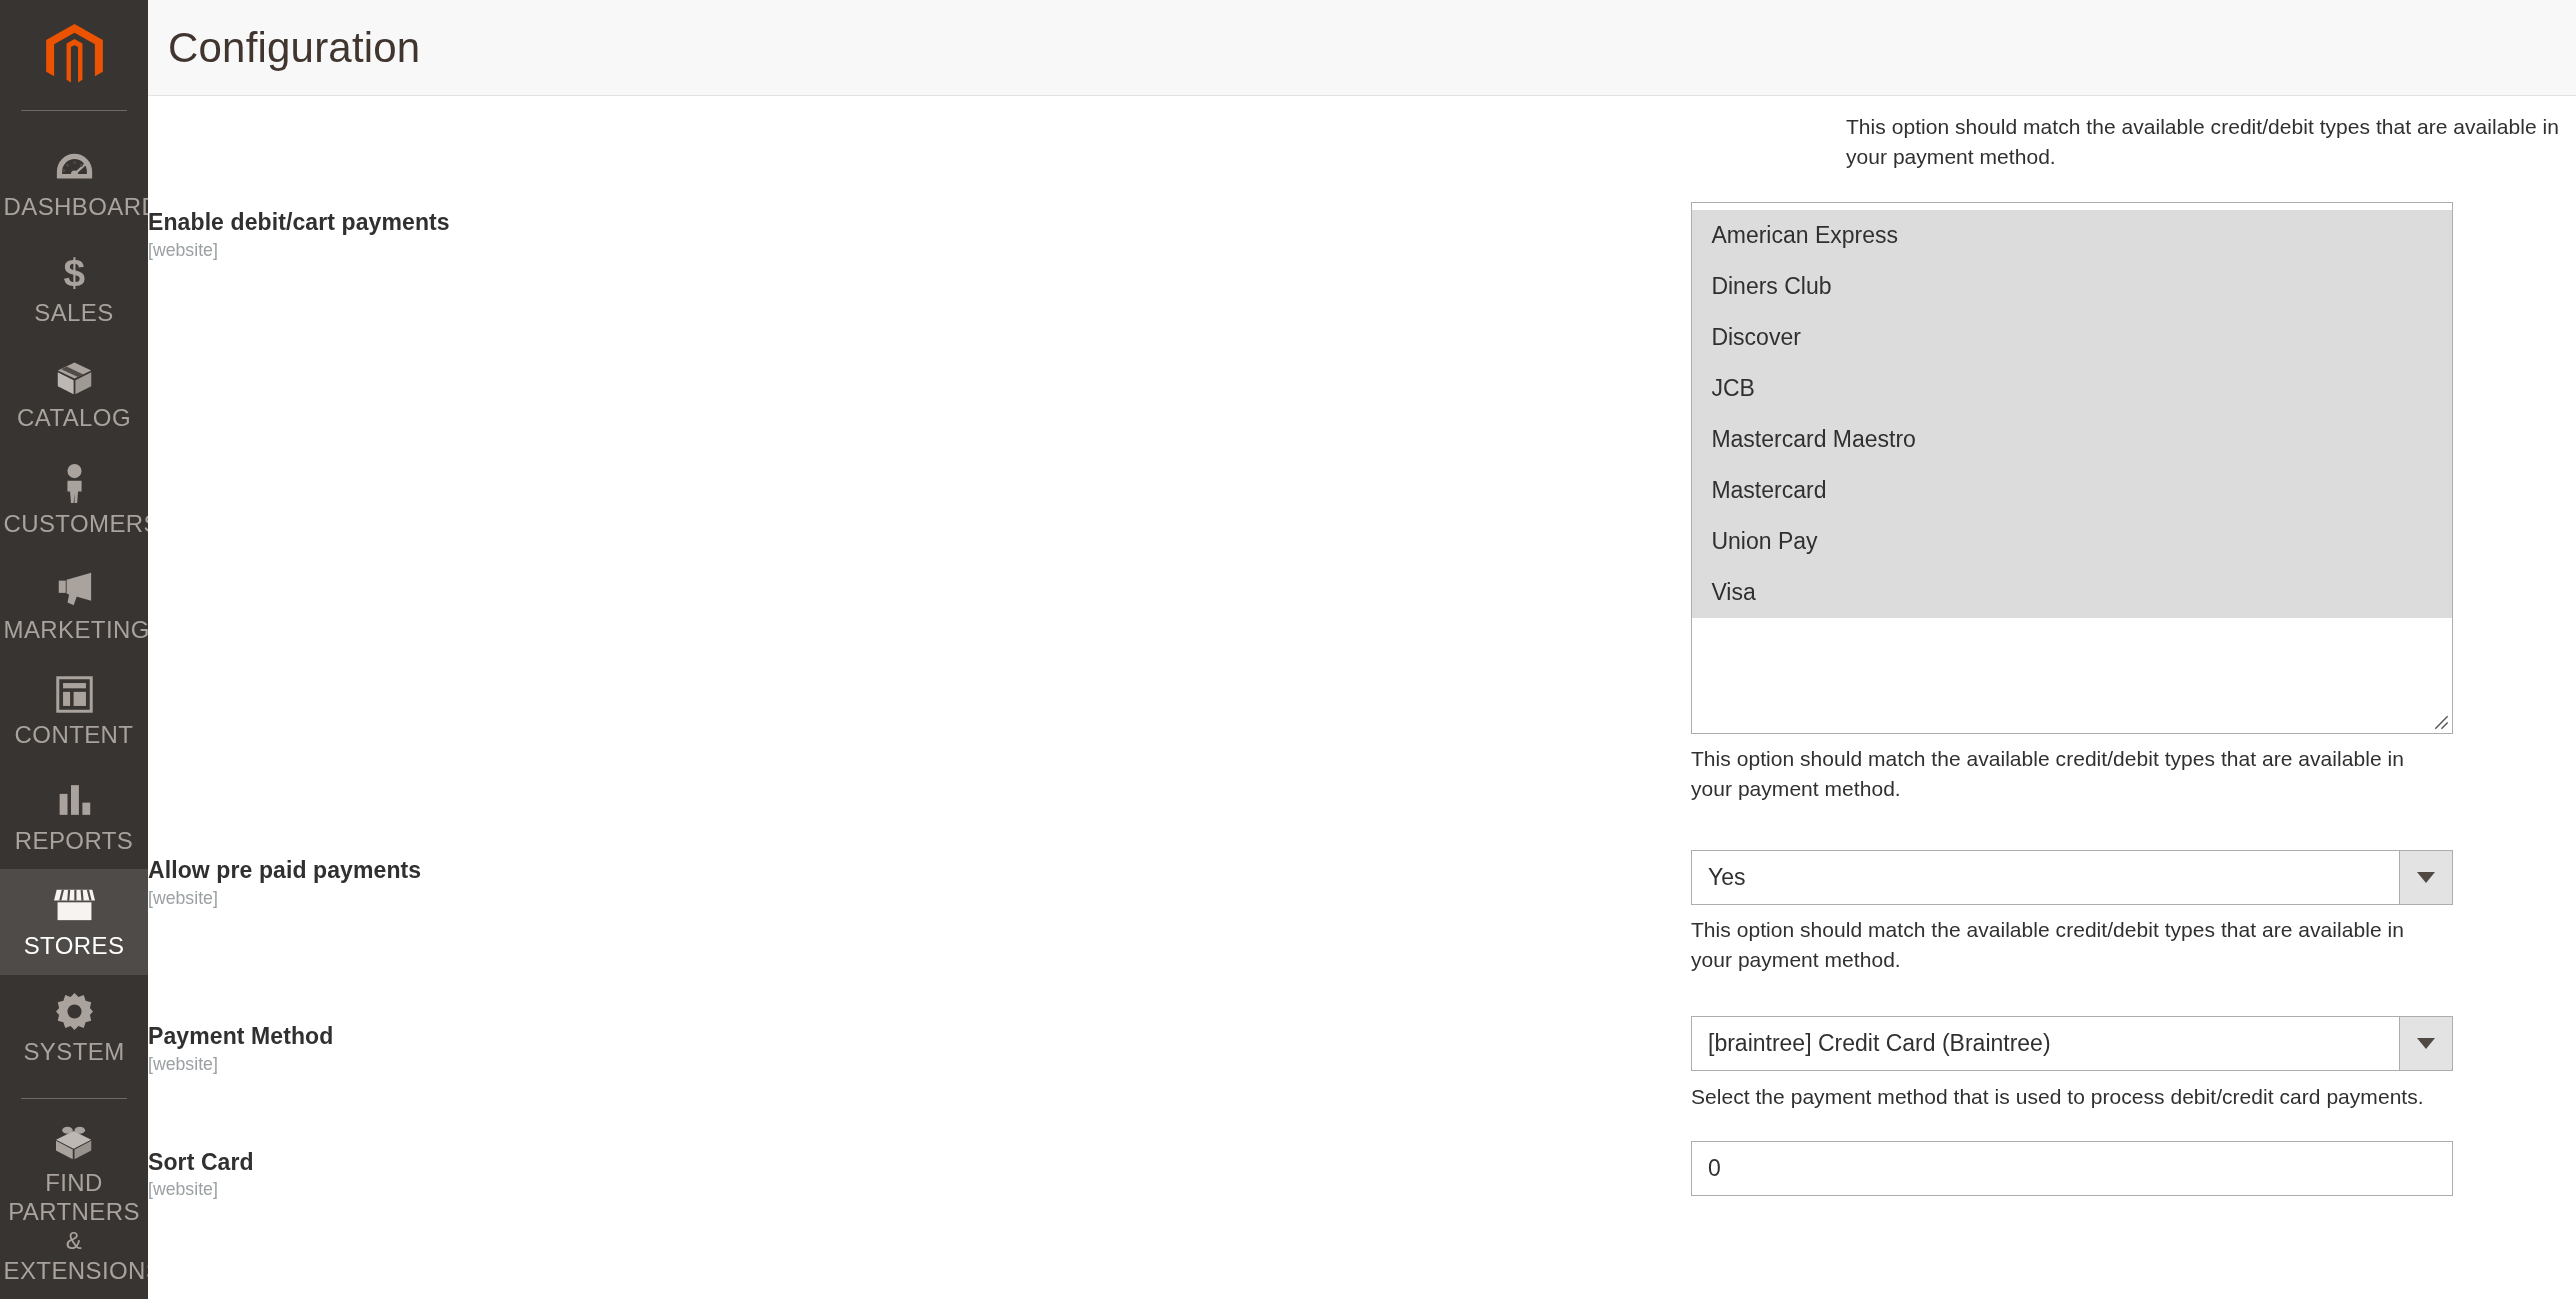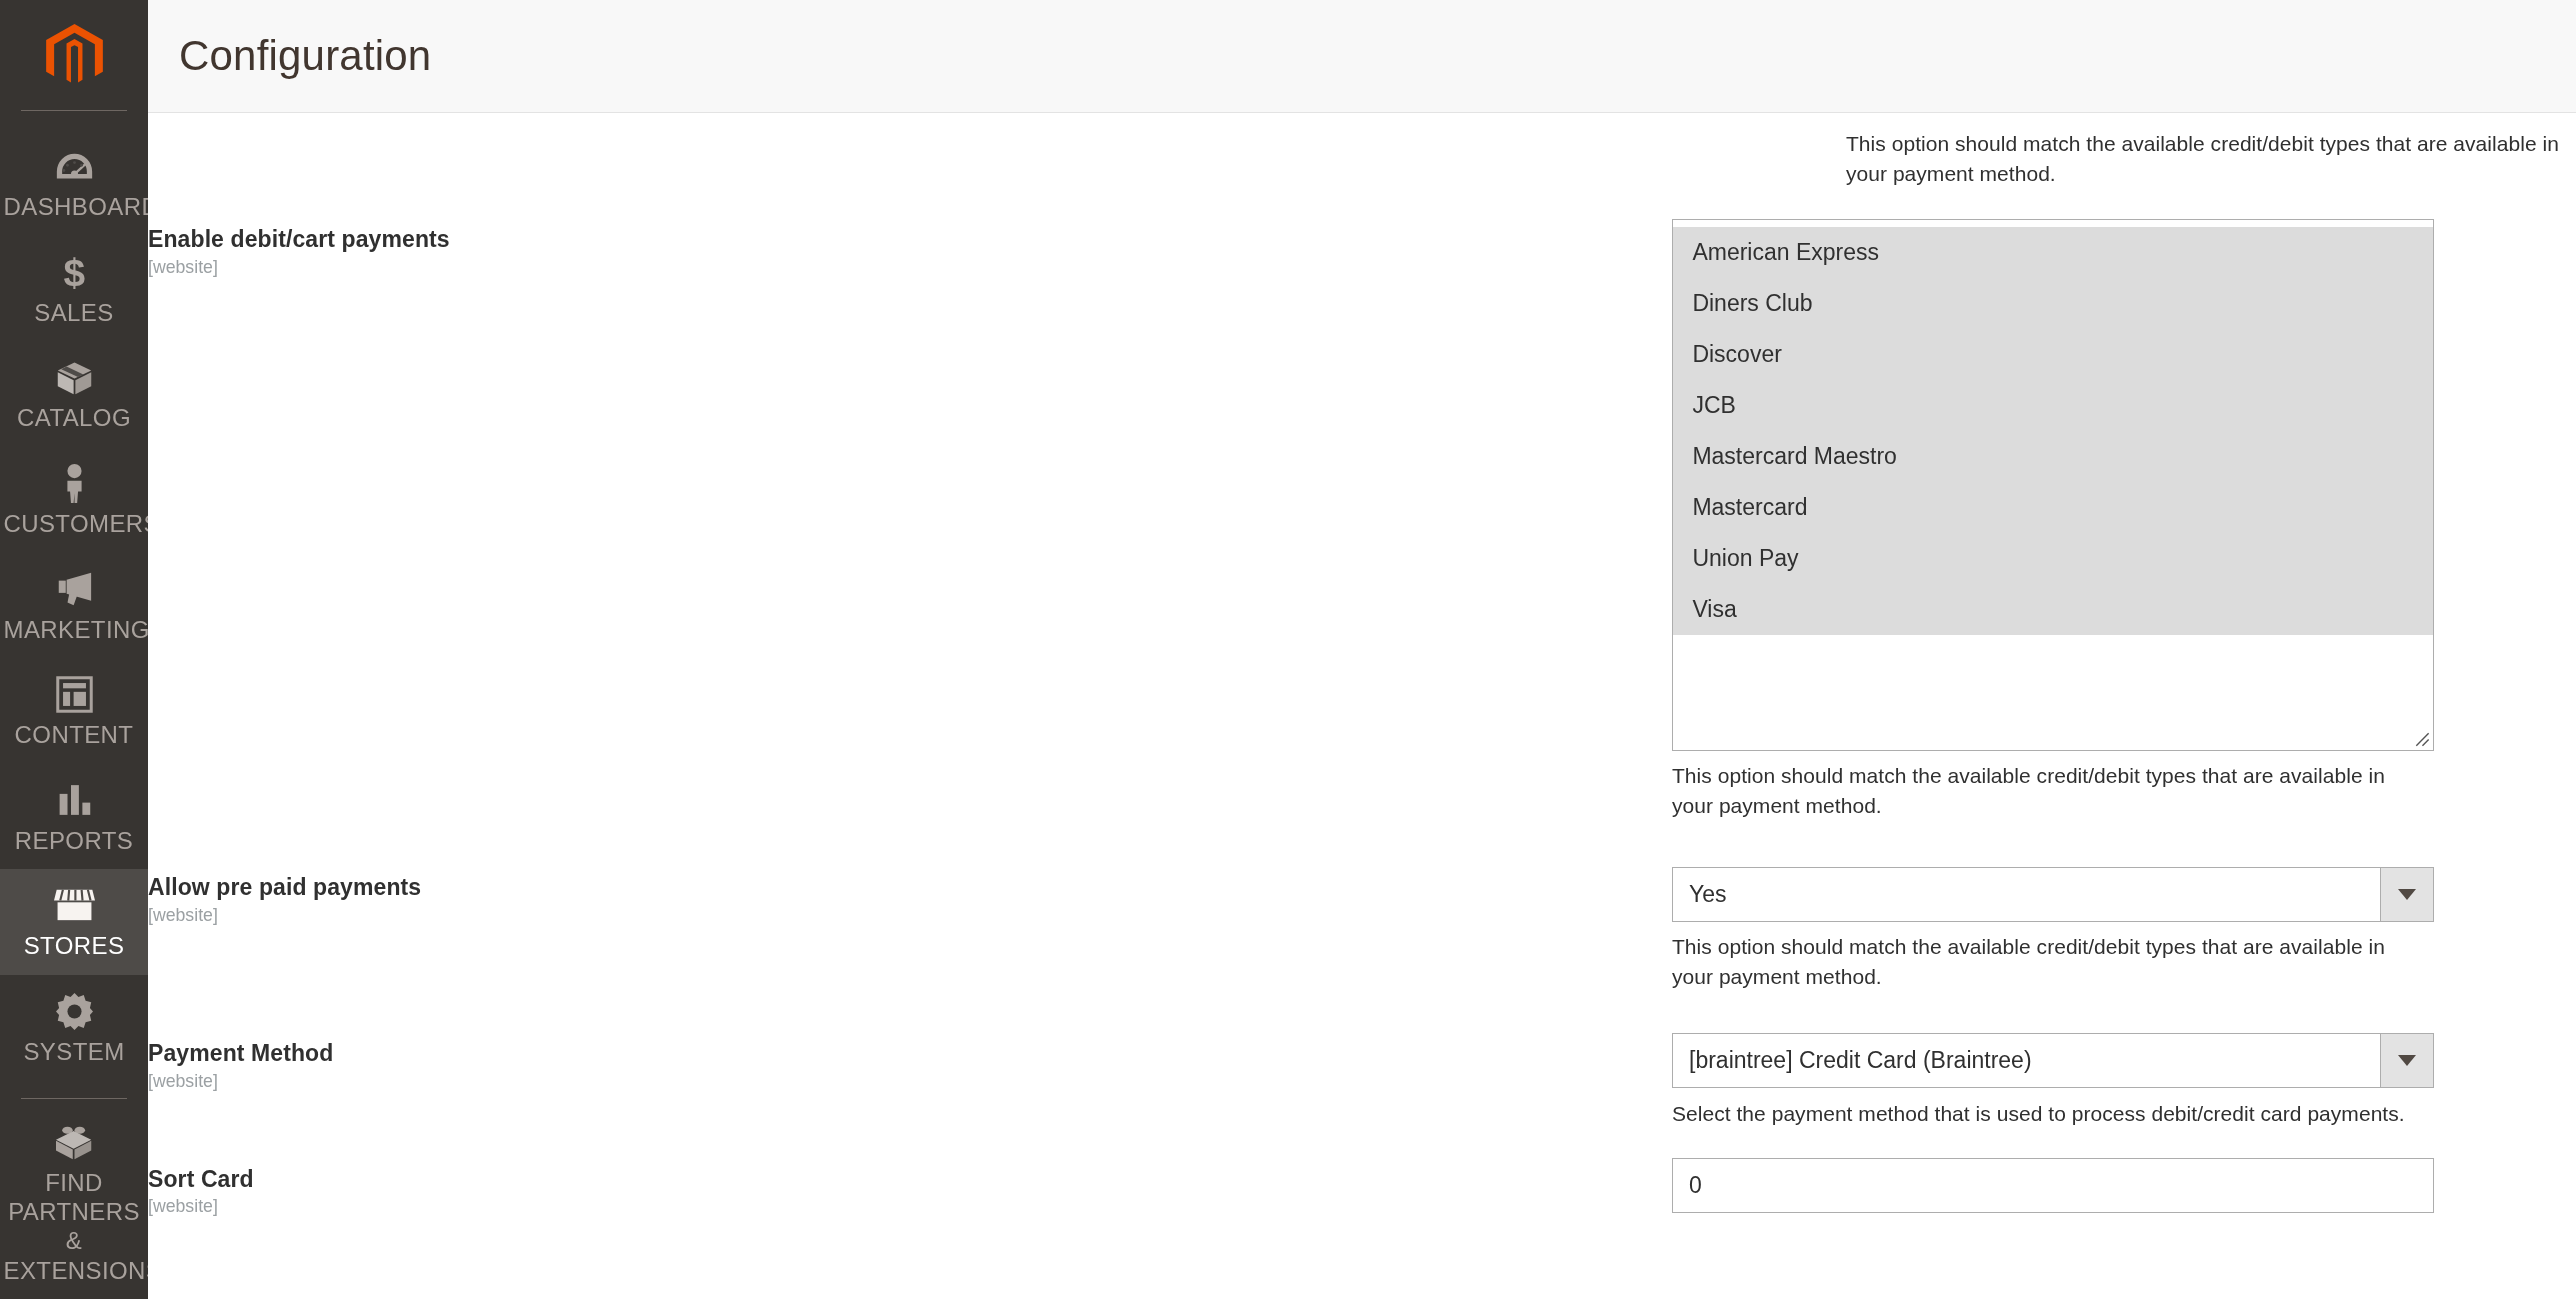--- a/index.html
+++ b/index.html
@@ -80,26 +80,26 @@
   
   .main {
     flex: 1;
     height: 1299px;
     position: relative;
     background: #ffffff;
     overflow: hidden;
   }
 
   .page-header {
-    height: 113px;
+    height: 96px;
     background: #f8f8f8;
     border-bottom: 0.9px solid #e3e3e3;
     display: flex;
     align-items: center;
-    padding-left: 31px;
+    padding-left: 20px;
   }
   .page-title {
     font-size: 42px;
     font-weight: 400;
     color: #41362f;
     letter-spacing: 0.2px;
   }
 
   
   .form-area {
@@ -130,20 +130,21 @@
   .field-scope {
     font-size: 17.7px;
     color: #9ba0a3;
     line-height: 1.3;
     margin-top: 2.7px;
   }
 
   .control-col {
     flex: 1;
     padding-right: 12px;
+    margin-left: 19px;
   }
 
   .note {
     font-size: 21px;
     color: #303030;
     line-height: 1.42;
     max-width: 747px;
     letter-spacing: 0.04px;
   }
 

